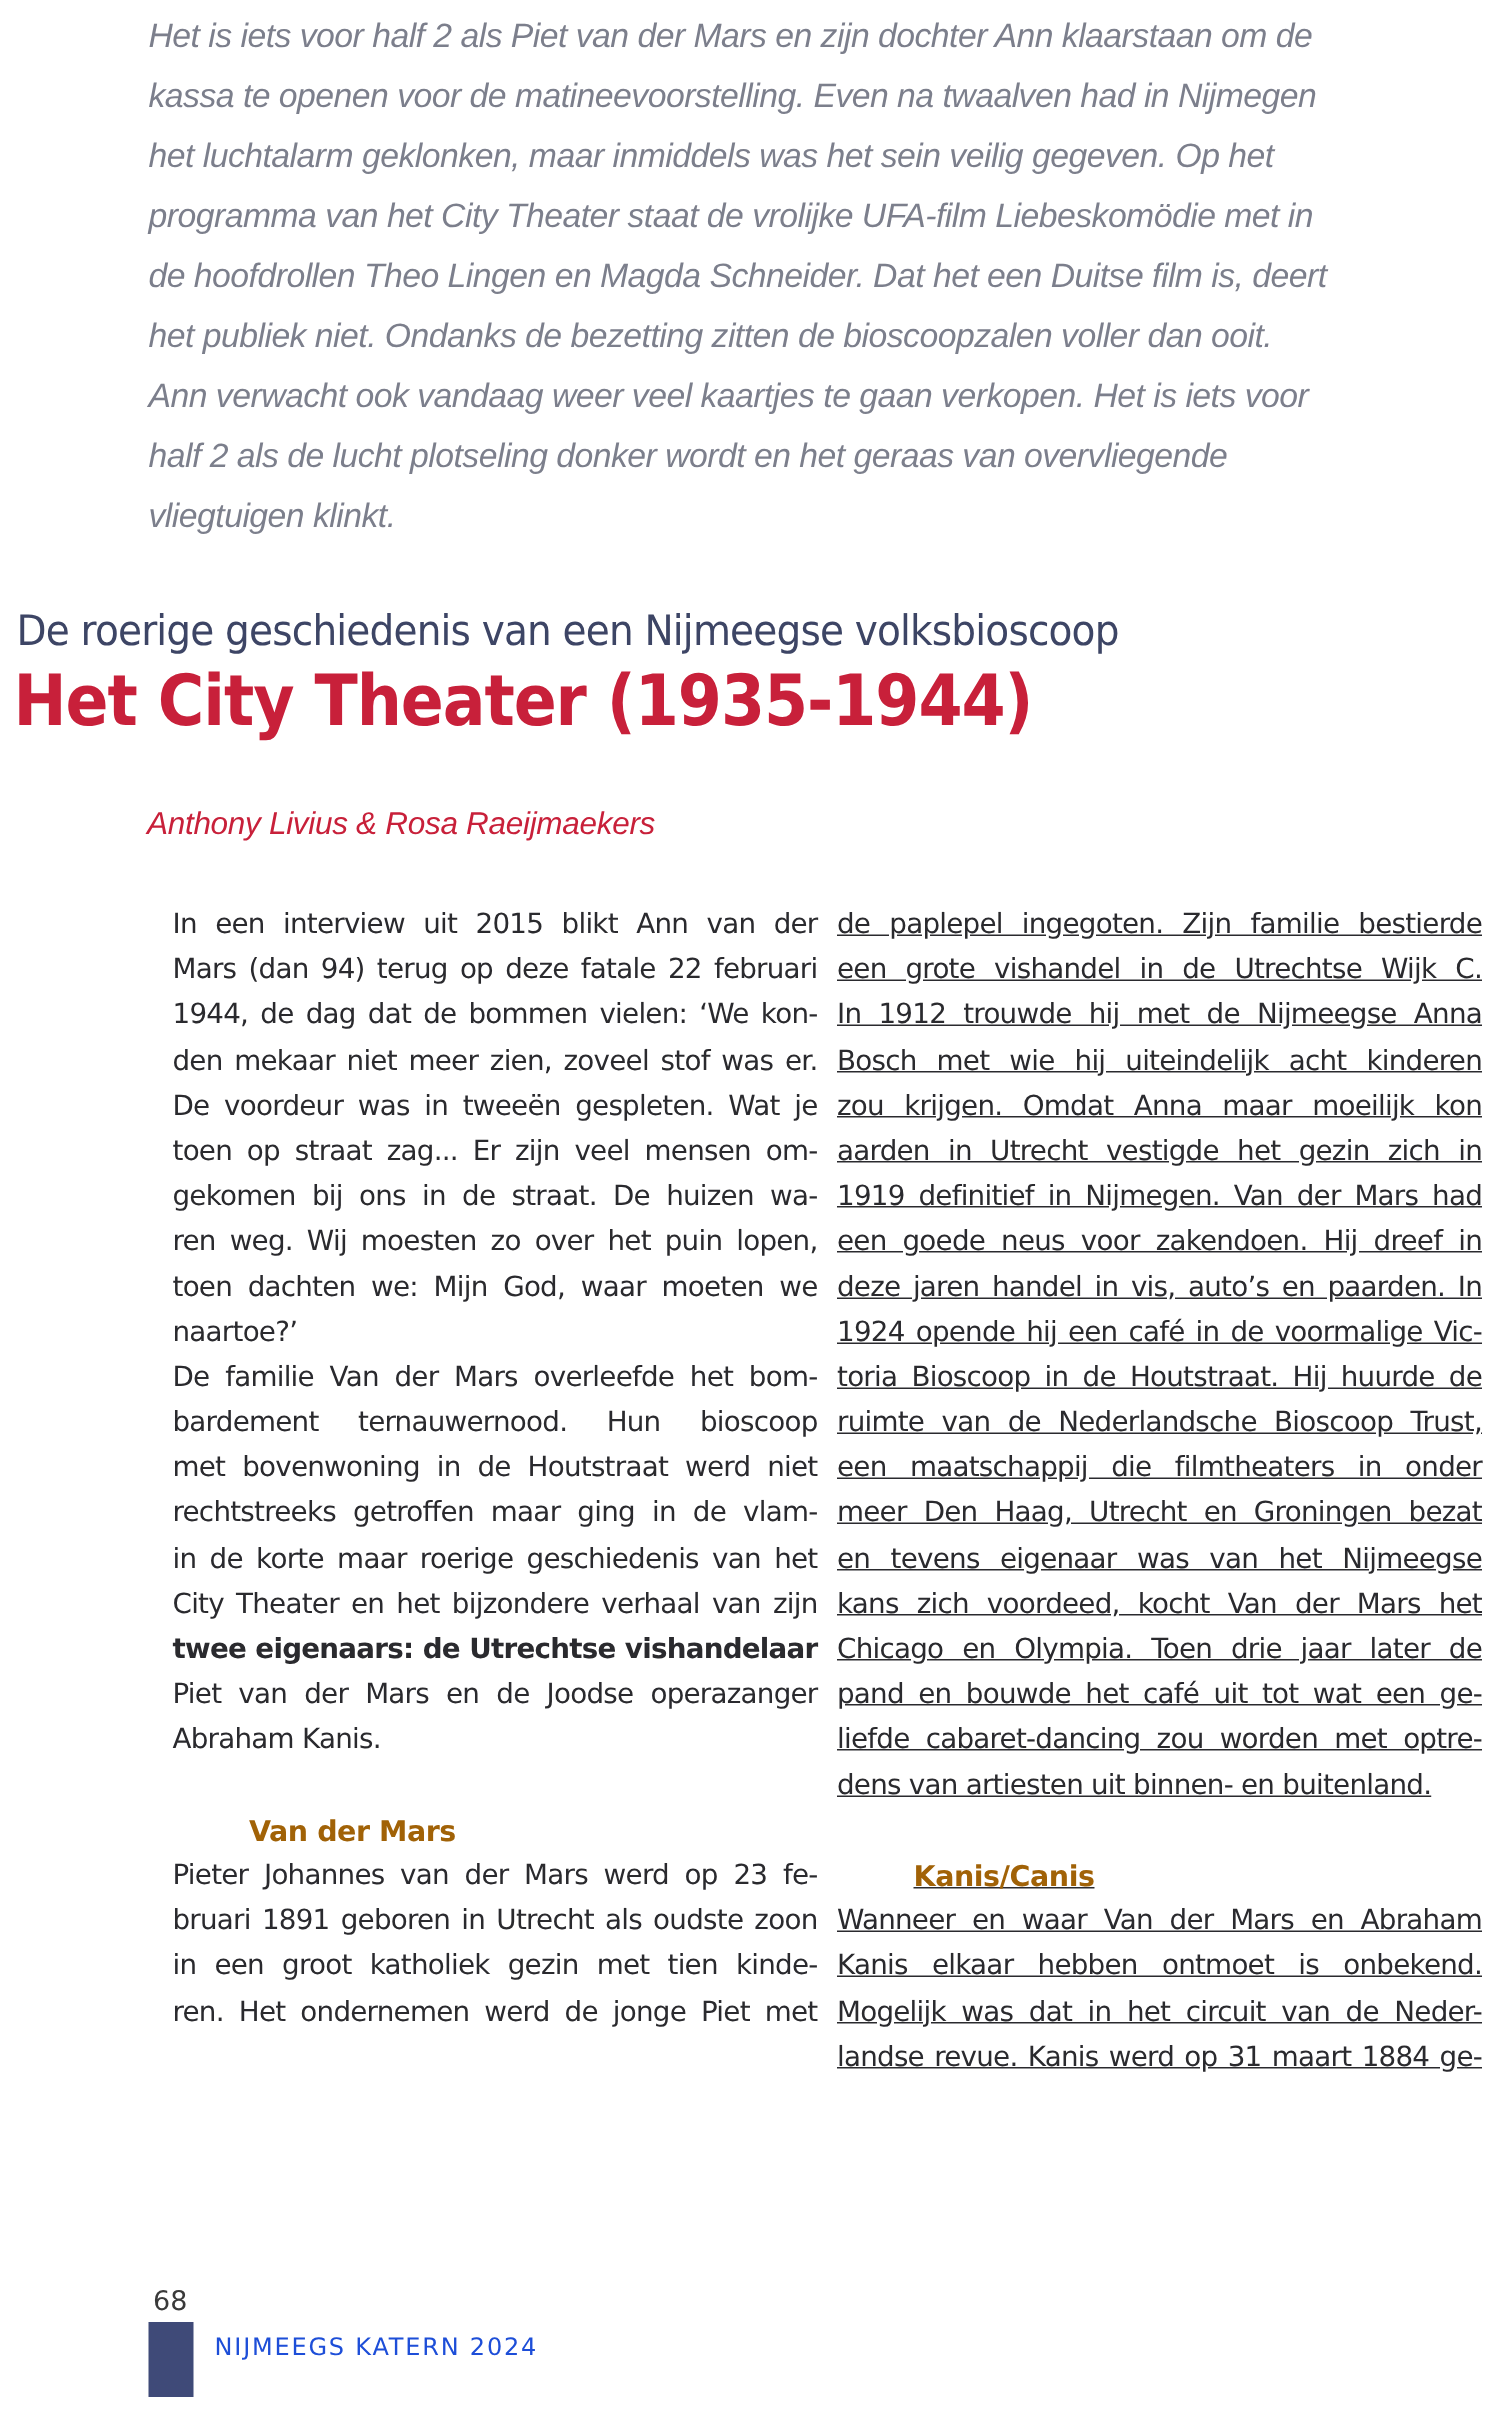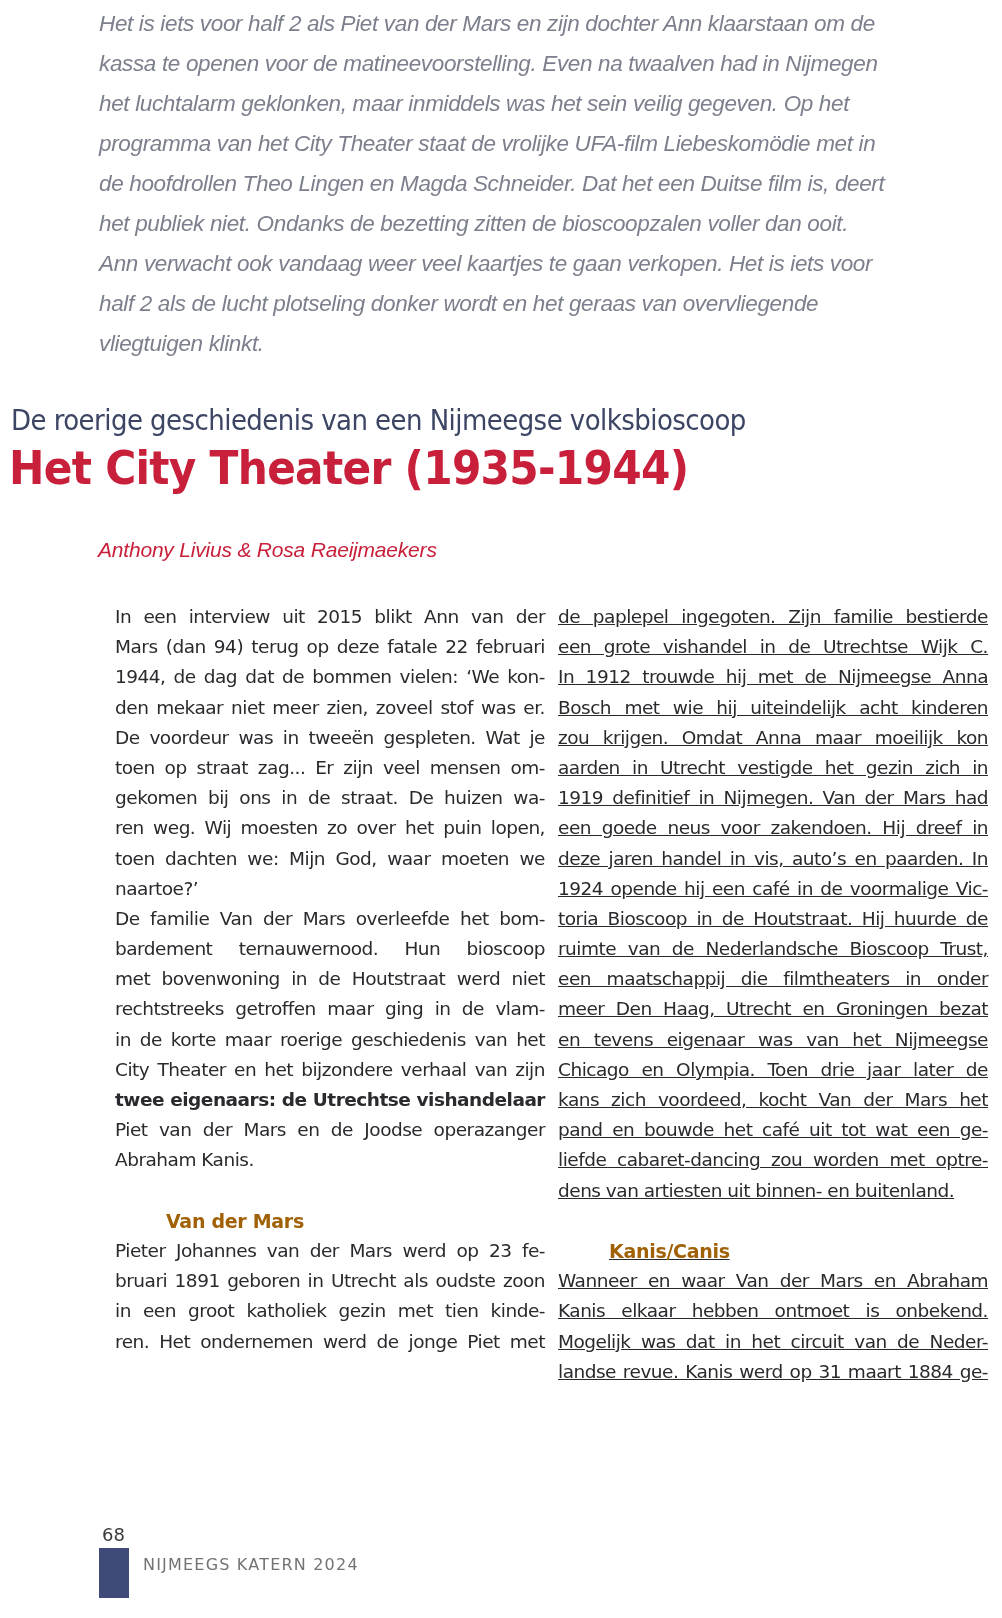--- a/index.html
+++ b/index.html
@@ -54,21 +54,21 @@
   .footer-num {
     position: absolute; left: 102px; top: 1524px;
     font-family: "DejaVu Sans", sans-serif; font-size: 18px; color: #3a3a3a;
   }
   .footer-bar {
     position: absolute; left: 99px; top: 1548px; width: 30px; height: 50px;
     background: #3f4a78;
   }
   .footer-label {
     position: absolute; left: 143px; top: 1555px;
-    font-family: "DejaVu Sans", sans-serif; font-size: 16px; color: #737373;
+    font-family: "DejaVu Sans", sans-serif; font-size: 16px; color: #1d4ed8;
     letter-spacing: 1.2px; white-space: nowrap;
   }
 </style>
 </head>
 <body>
 
 <div class="page">
 
   <div class="intro">
     <span class="line" style="display: block;">Het is iets voor half 2 als Piet van der Mars en zijn dochter Ann klaarstaan om de</span>
@@ -122,22 +122,22 @@
       <span class="line" style="display: block; width: 430px;">aarden in Utrecht vestigde het gezin zich in</span>
       <span class="line" style="display: block; width: 430px;">1919 definitief in Nijmegen. Van der Mars had</span>
       <span class="line" style="display: block; width: 430px;">een goede neus voor zakendoen. Hij dreef in</span>
       <span class="line" style="display: block; width: 430px;">deze jaren handel in vis, auto’s en paarden. In</span>
       <span class="line" style="display: block; width: 430px;">1924 opende hij een café in de voormalige Vic-</span>
       <span class="line" style="display: block; width: 430px;">toria Bioscoop in de Houtstraat. Hij huurde de</span>
       <span class="line" style="display: block; width: 430px;">ruimte van de Nederlandsche Bioscoop Trust,</span>
       <span class="line" style="display: block; width: 430px;">een maatschappij die filmtheaters in onder</span>
       <span class="line" style="display: block; width: 430px;">meer Den Haag, Utrecht en Groningen bezat</span>
       <span class="line" style="display: block; width: 430px;">en tevens eigenaar was van het Nijmeegse</span>
+      <span class="line" style="display: block; width: 430px;">kans zich voordeed, kocht Van der Mars het</span>
       <span class="line" style="display: block; width: 430px;">Chicago en Olympia. Toen drie jaar later de</span>
-      <span class="line" style="display: block; width: 430px;">kans zich voordeed, kocht Van der Mars het</span>
       <span class="line" style="display: block; width: 430px;">pand en bouwde het café uit tot wat een ge-</span>
       <span class="line" style="display: block; width: 430px;">liefde cabaret-dancing zou worden met optre-</span>
       <span class="line last" style="display: block; width: auto;">dens van artiesten uit binnen- en buitenland.</span>
       <span class="gap"></span>
       <span class="subhead">Kanis/Canis</span>
       <span class="line" style="display: block; width: 430px;">Wanneer en waar Van der Mars en Abraham</span>
       <span class="line" style="display: block; width: 430px;">Kanis elkaar hebben ontmoet is onbekend.</span>
       <span class="line" style="display: block; width: 430px;">Mogelijk was dat in het circuit van de Neder-</span>
       <span class="line" style="display: block; width: 430px;">landse revue. Kanis werd op 31 maart 1884 ge-</span>
     </div>

